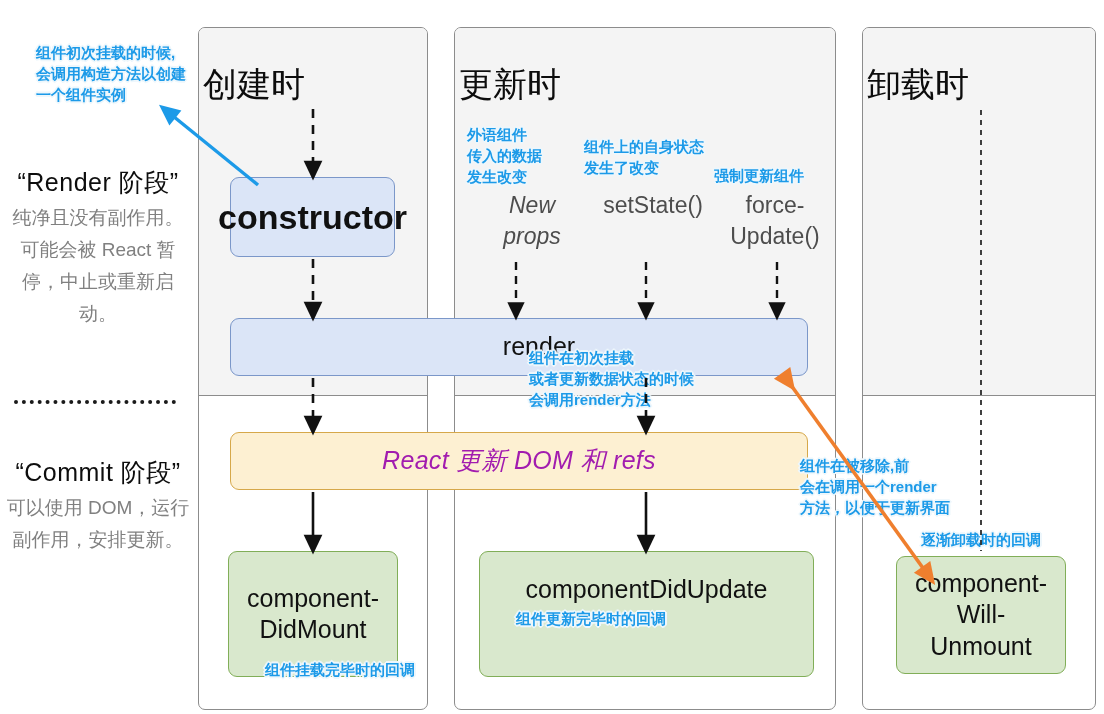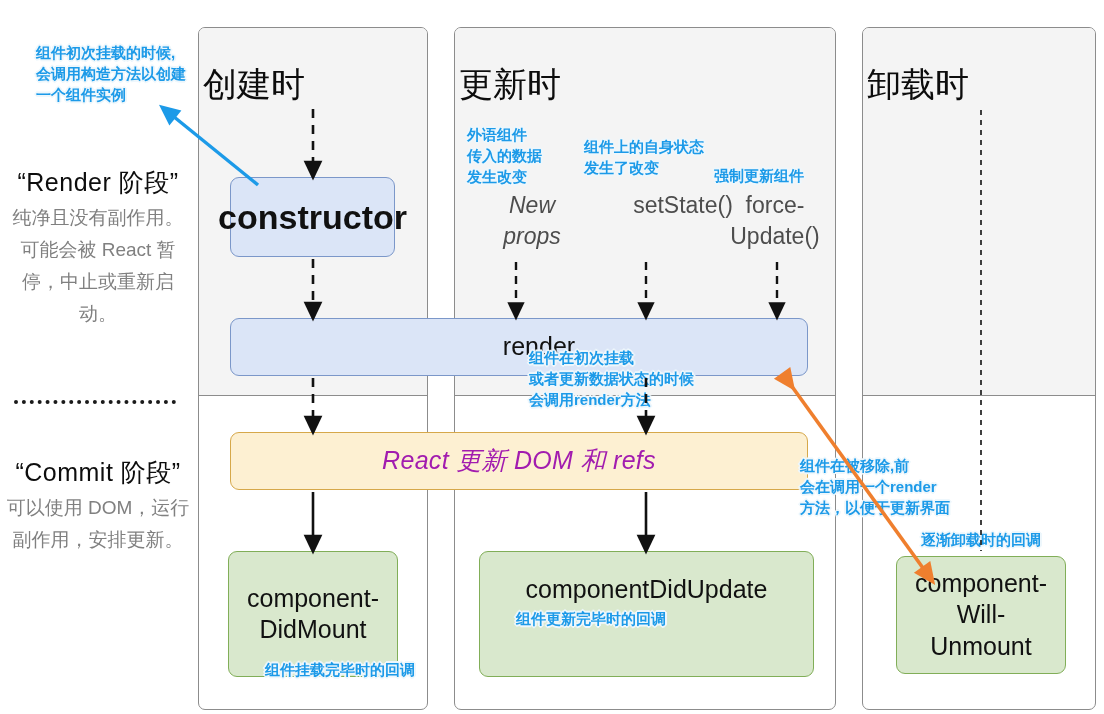--- a/index.html
+++ b/index.html
@@ -105,21 +105,21 @@
     <div class="col-title">更新时</div>
   </div>
 
   <div class="col" style="left:862px;top:27px;width:234px;height:683px;">
     <div class="col-top"></div>
     <div class="col-title">卸载时</div>
   </div>
 
   <div class="trigger ital" style="left: 478px; top: 190px; width: 108px; white-space: pre-line;">New
 props</div>
-  <div class="trigger" style="left:614px;top:190px;width:138px;">setState()</div>
+  <div class="trigger" style="left:584px;top:190px;width:138px;">setState()</div>
   <div class="trigger" style="left: 712px; top: 190px; width: 126px; white-space: pre-line;">force-
 Update()</div>
 
   <div class="box box-blue lbl-constructor" style="left:230px;top:177px;width:165px;height:80px;">constructor</div>
 
   <div class="box box-blue lbl-render" style="left: 230px; top: 318px; width: 578px; height: 58px; white-space: pre-line; padding-left: 40px;">
     <span>render</span>
   </div>
 
   <div class="box box-yellow lbl-dom" style="left:230px;top:432px;width:578px;height:58px;">React 更新 DOM 和 refs</div>

